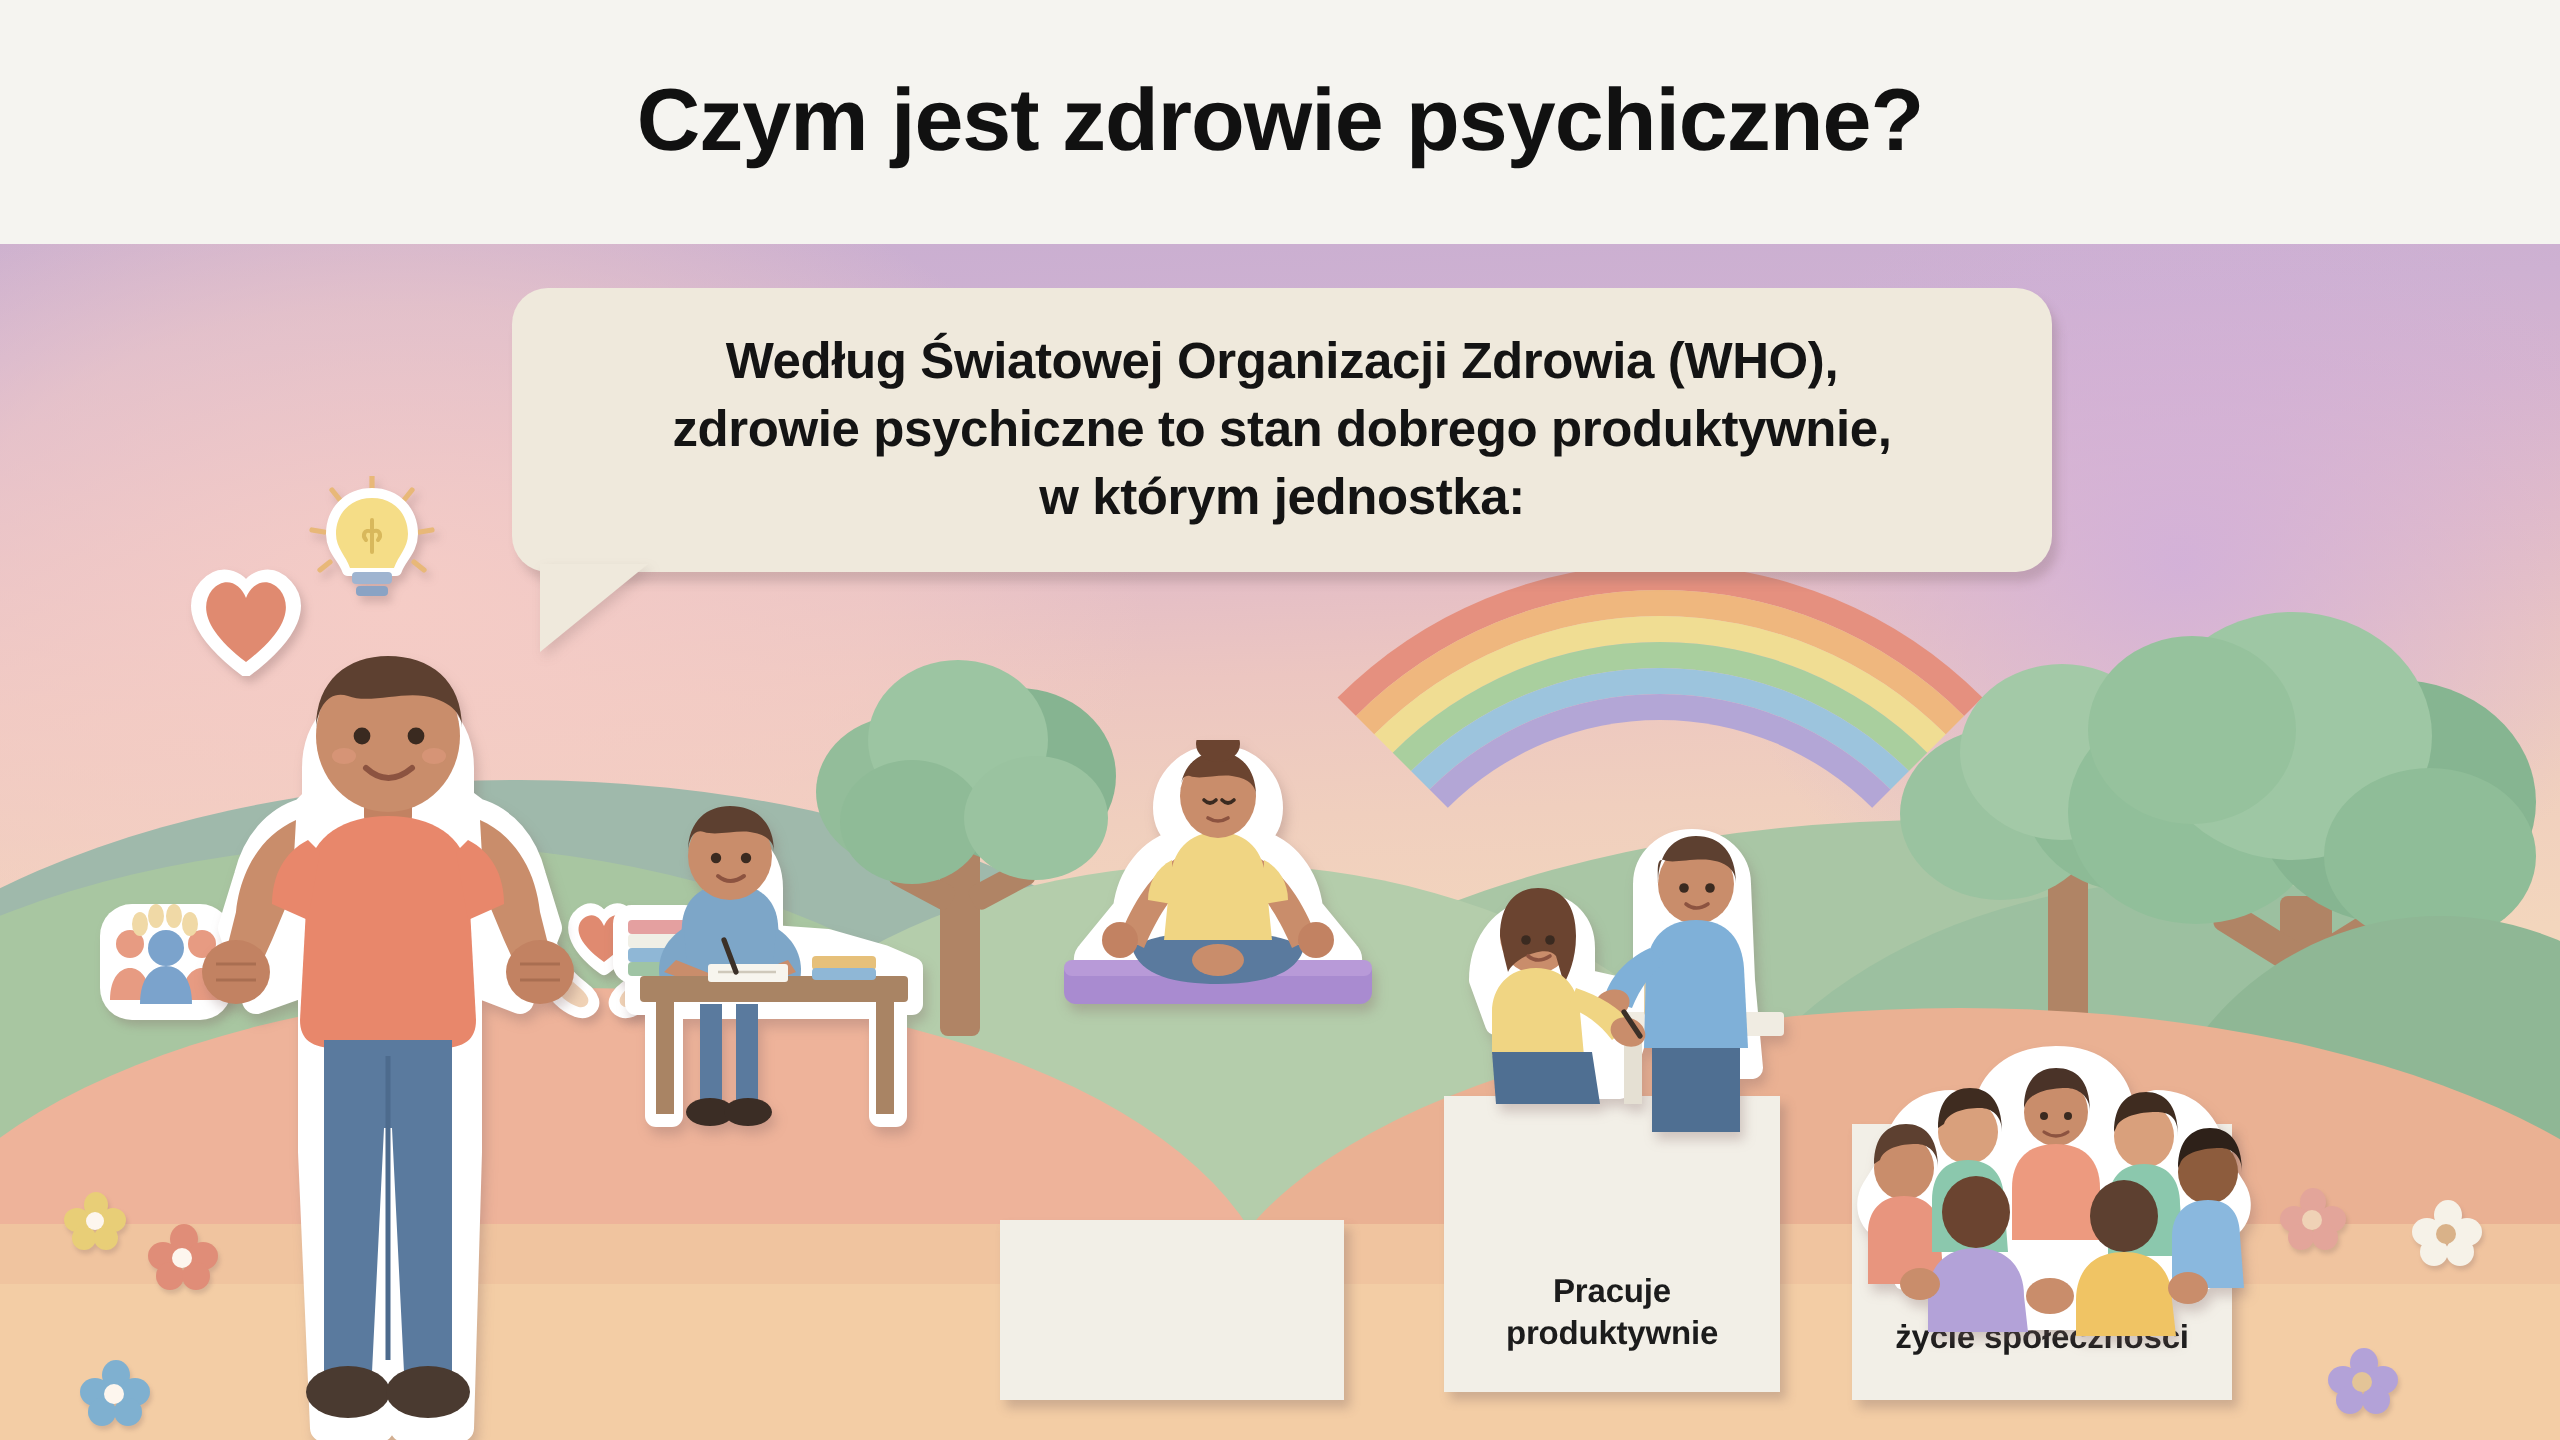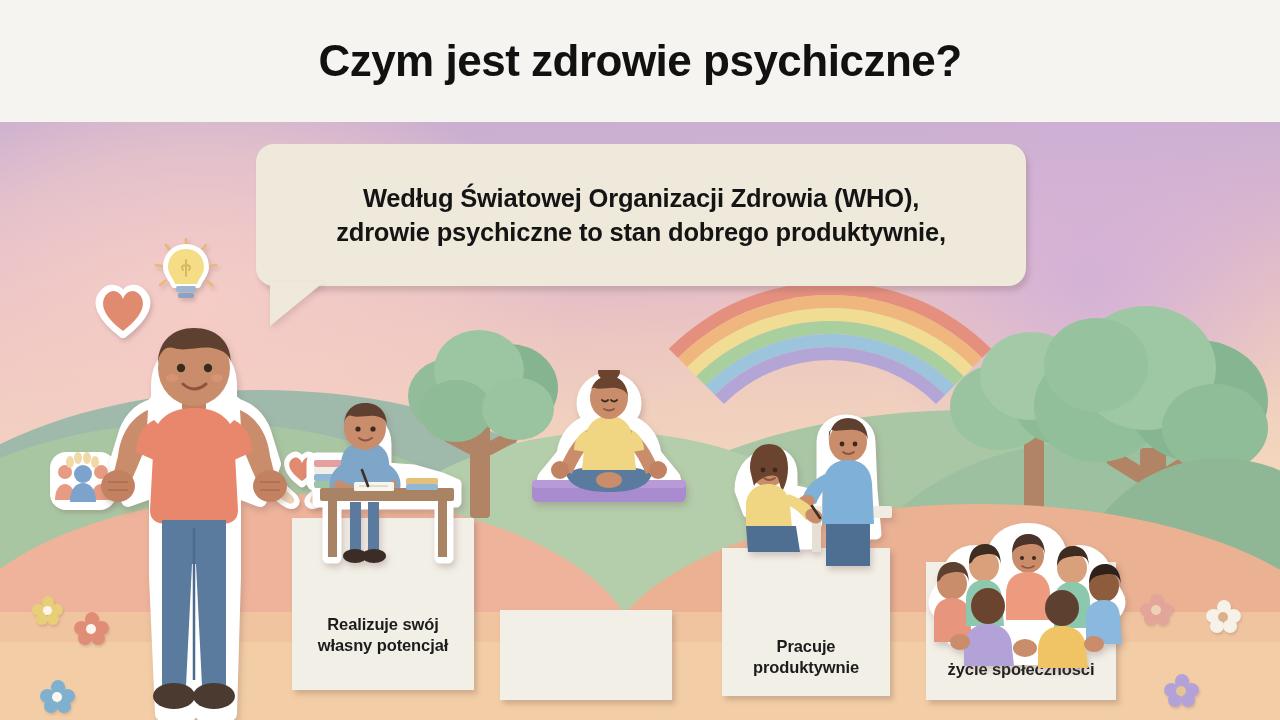--- a/index.html
+++ b/index.html
@@ -349,31 +349,26 @@
         <ellipse cx="88" cy="64" rx="6" ry="4" fill="#e09a80" opacity=".55"></ellipse>
         <ellipse cx="133" cy="64" rx="6" ry="4" fill="#e09a80" opacity=".55"></ellipse>
       </svg>
     </div>
 
     <div class="bubble">
       <div class="bubble-inner">
         <div class="bubble-text">
           <div>Według Światowej Organizacji Zdrowia (WHO),</div>
           <div>zdrowie psychiczne to stan dobrego produktywnie,</div>
+          <div>w którym jednostka:</div>
         </div>
       </div>
       <div class="bubble-tail"></div>
     </div>
 
-    <div class="card" style="left:292px;top:396px;width:182px;height:172px;">
-      <div class="card-text" style="top:96px;">
-        <div>Realizuje swój</div>
-        <div>własny potencjał</div>
-      </div>
-    </div>
     <div class="cut" style="left:296px;top:276px;width:182px;height:178px;">
       <svg viewBox="0 0 182 178" width="182" height="178">
         <g stroke="#ffffff" stroke-width="11" stroke-linejoin="round" fill="#ffffff">
           <path d="M60 18 C78 18 90 30 90 46 L90 70 L118 72 L146 80 L160 86 L160 104 L152 104 L152 160 L144 160 L144 106 L40 106 L40 160 L32 160 L32 104 L22 104 L22 86 L40 78 L62 72 Z"></path>
           <rect x="16" y="60" width="34" height="28" rx="4"></rect>
         </g>
 
         <rect x="18" y="62" width="32" height="7" rx="2" fill="#e4a0a0"></rect>
         <rect x="18" y="69" width="32" height="7" rx="2" fill="#f0efe6"></rect>
         <rect x="18" y="76" width="32" height="7" rx="2" fill="#8fb7d6"></rect>

